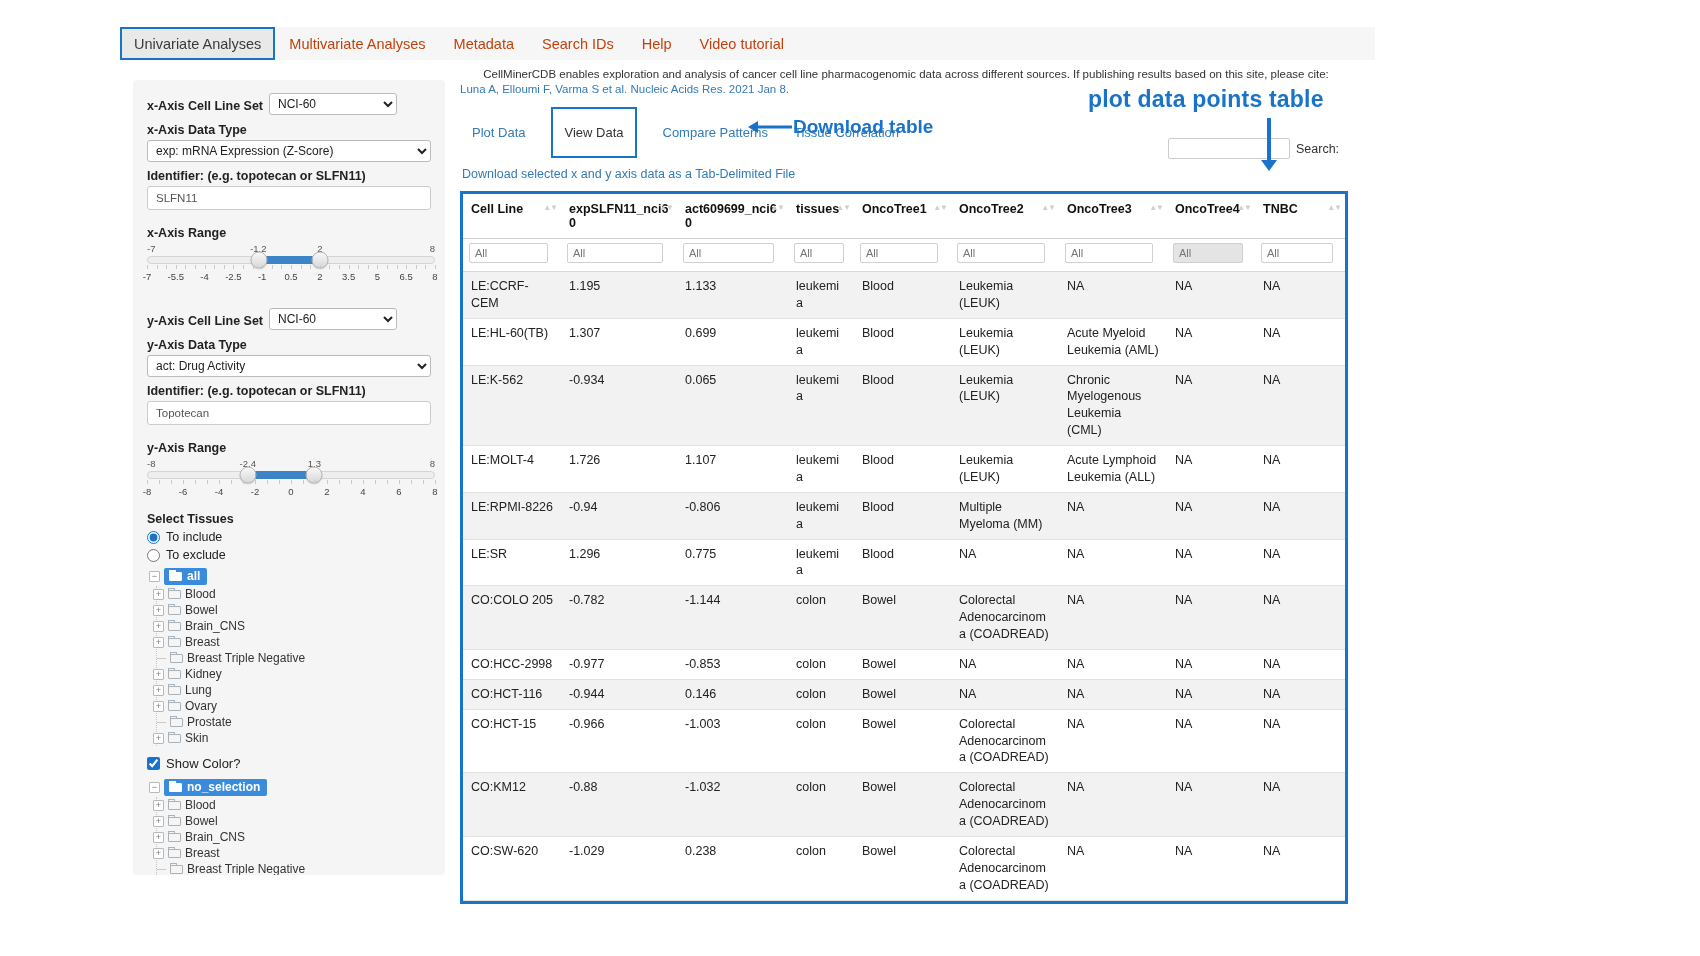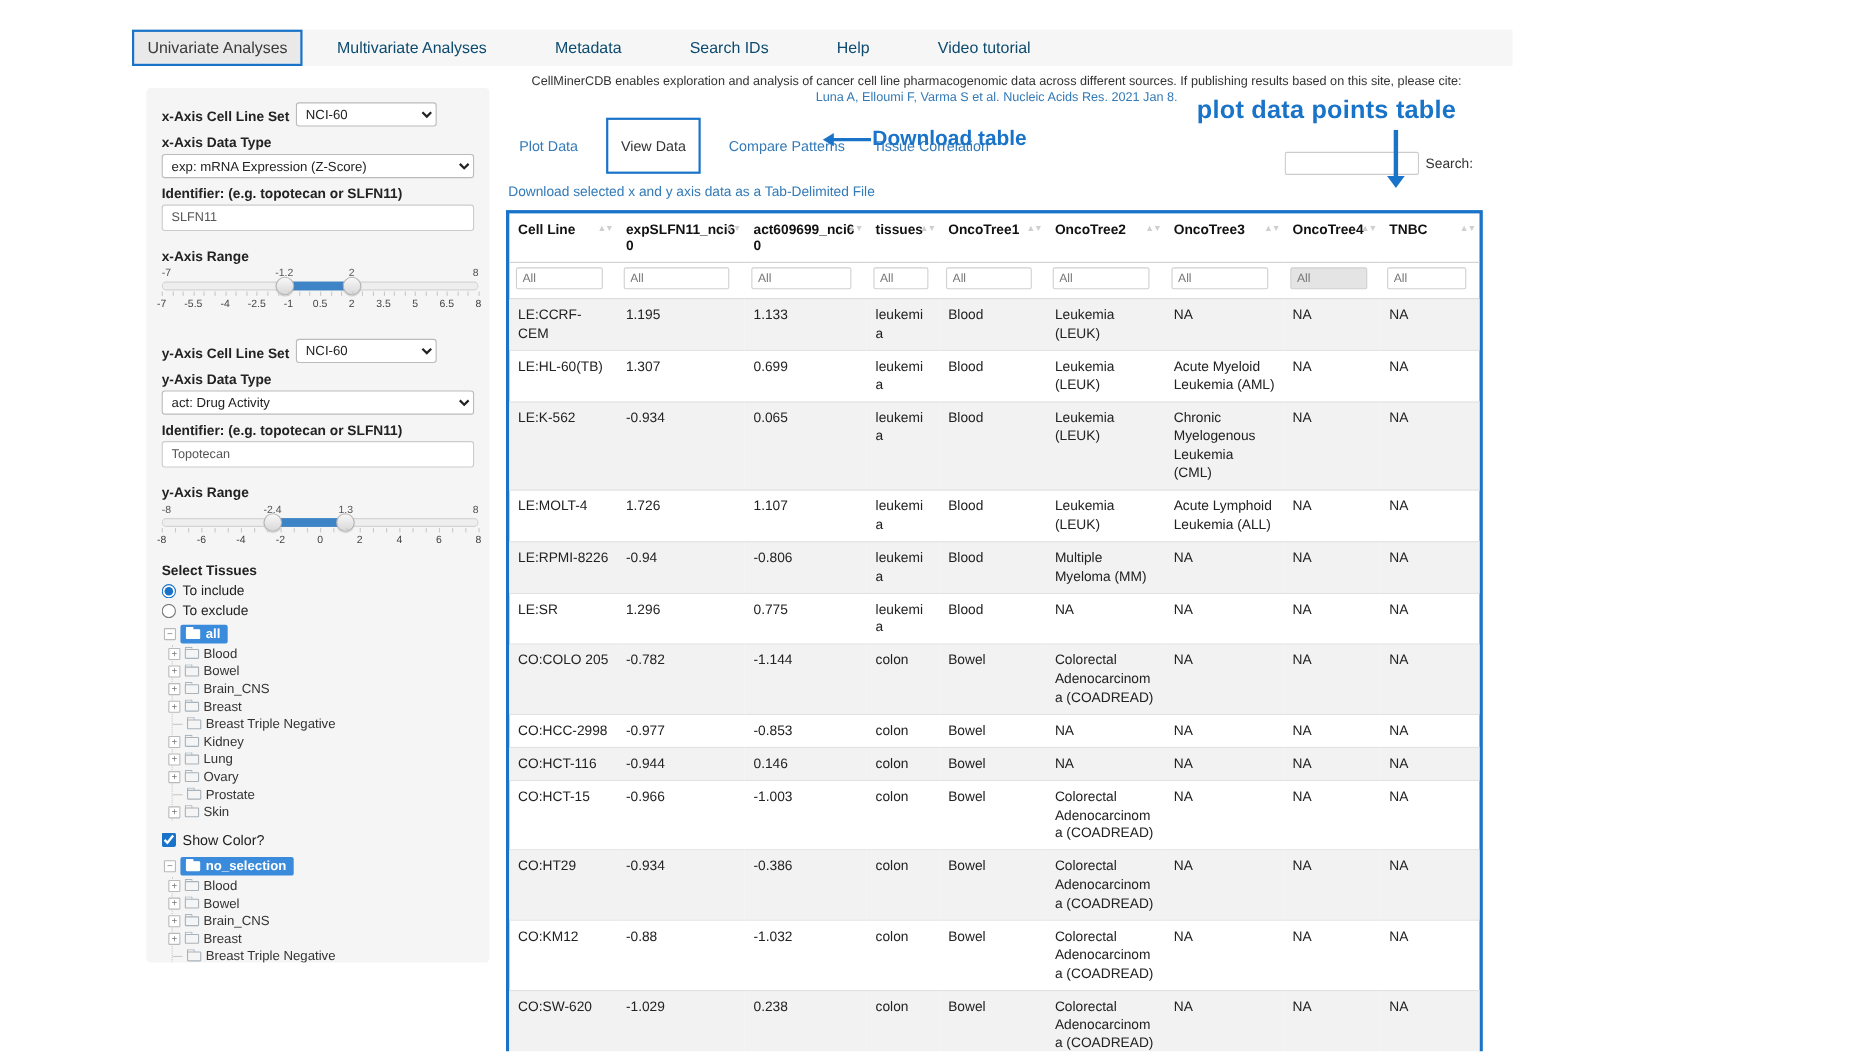--- a/index.html
+++ b/index.html
@@ -1,21 +1,21 @@
 <!DOCTYPE html>
 <html><head>
 <meta charset="utf-8">
 <style>
   * { box-sizing: border-box; margin: 0; padding: 0; }
   html,body { width:1700px; height:956px; background:#fff; font-family:"Liberation Sans","DejaVu Sans",sans-serif; color:#333; }
   .screen { position:relative; width:1700px; height:956px; overflow:hidden; background:#fff; }
 
   
   .navbar { position:absolute; left:120px; top:27px; width:1255px; height:33px; background:#f6f6f6; display:flex; align-items:stretch; }
-  .nav-item { display:flex; align-items:center; padding:0 31px; font-size:14.5px; color:#0c4a6e; cursor:pointer; white-space:nowrap; }
+  .nav-item { display:flex; align-items:center; padding:0 14px; font-size:14.5px; color:#c2410c; cursor:pointer; white-space:nowrap; }
   .nav-item.active { border:2px solid #1973c8; background:#e9e9e9; color:#3a3a3a; padding:0 12px; }
 
   
   .sidebar { position:absolute; left:133px; top:80px; width:312px; height:795px; background:#f5f5f5; border-radius:4px; padding:12px 14px; font-size:12.5px; overflow:hidden; }
   .fld-label { font-weight:bold; font-size:12.5px; color:#222; margin-top:7px; margin-bottom:3px; }
   .inline-row { display:flex; align-items:center; gap:6px; margin-bottom:2px; }
   select.ctl { font-size:12px; height:22px; border:1px solid #bbb; border-radius:3px; background:#fff; color:#222; padding:0 4px; }
   select.narrow { width:128px; }
   select.wide { width:100%; }
   input.ctl-text { width:100%; height:24px; border:1px solid #ccc; border-radius:3px; background:#fff; font-size:11.5px; color:#555; padding:0 8px; }
@@ -49,21 +49,21 @@
   .chip .folder { background:#fff; border-color:#fff; }
   .chip .folder::before { border-color:#fff; background:#fff; }
   .tree-children { margin-left:7px; border-left:1px dotted #c9c9c9; padding-left:4px; margin-top:1px; }
   .tree-item { position:relative; display:flex; align-items:center; gap:4px; padding:1px 0; }
   .tree-item .dash { width:9px; height:1px; background:#c9c9c9; flex:none; margin-left:-4px; }
   .tree-item .expander { margin-left:-8px; }
 
   
   .main { position:absolute; left:460px; top:68px; width:892px; }
   .cite1 { text-align:center; font-size:11.5px; color:#333; }
-  .cite2 { text-align:center; font-size:11.5px; color:#337ab7; margin-top:3px; }
+  .cite2 { font-size:11.5px; color:#337ab7; margin-top:3px; }
   .tabs { display:flex; align-items:center; gap:26px; margin-top:12px; padding-left:12px; font-size:13px; }
   .tab { color:#337ab7; cursor:pointer; }
   .tab.active { color:#333; border:2px solid #1973c8; padding:16px 11px; background:#fff; }
   .dl-link { margin-top:9px; padding-left:2px; font-size:12.5px; color:#337ab7; width:max-content; cursor:pointer; }
   .show-row { display:flex; align-items:center; gap:6px; margin-top:7px; padding-left:2px; font-size:12.5px; color:#333; }
   .show-row select { font-size:11px; height:20px; width:52px; border:1px solid #ccc; border-radius:3px; background:#fff; color:#555; }
   .search-wrap { position:absolute; top:70px; left:708px; display:flex; align-items:center; gap:6px; }
   .search-wrap input { width:122px; height:21px; border:1px solid #ccc; border-radius:2px; background:#fff; }
   .search-wrap label { font-size:12.5px; color:#333; }
 
@@ -512,31 +512,20 @@
               <td class="num">-0.966</td>
               <td class="num">-1.003</td>
               <td>colon</td>
               <td>Bowel</td>
               <td>Colorectal Adenocarcinoma (COADREAD)</td>
               <td>NA</td>
               <td>NA</td>
               <td>NA</td>
             </tr>
             <tr>
-              <td>CO:HT29</td>
-              <td class="num">-0.934</td>
-              <td class="num">-0.386</td>
-              <td>colon</td>
-              <td>Bowel</td>
-              <td>Colorectal Adenocarcinoma (COADREAD)</td>
-              <td>NA</td>
-              <td>NA</td>
-              <td>NA</td>
-            </tr>
-            <tr>
               <td>CO:KM12</td>
               <td class="num">-0.88</td>
               <td class="num">-1.032</td>
               <td>colon</td>
               <td>Bowel</td>
               <td>Colorectal Adenocarcinoma (COADREAD)</td>
               <td>NA</td>
               <td>NA</td>
               <td>NA</td>
             </tr>

